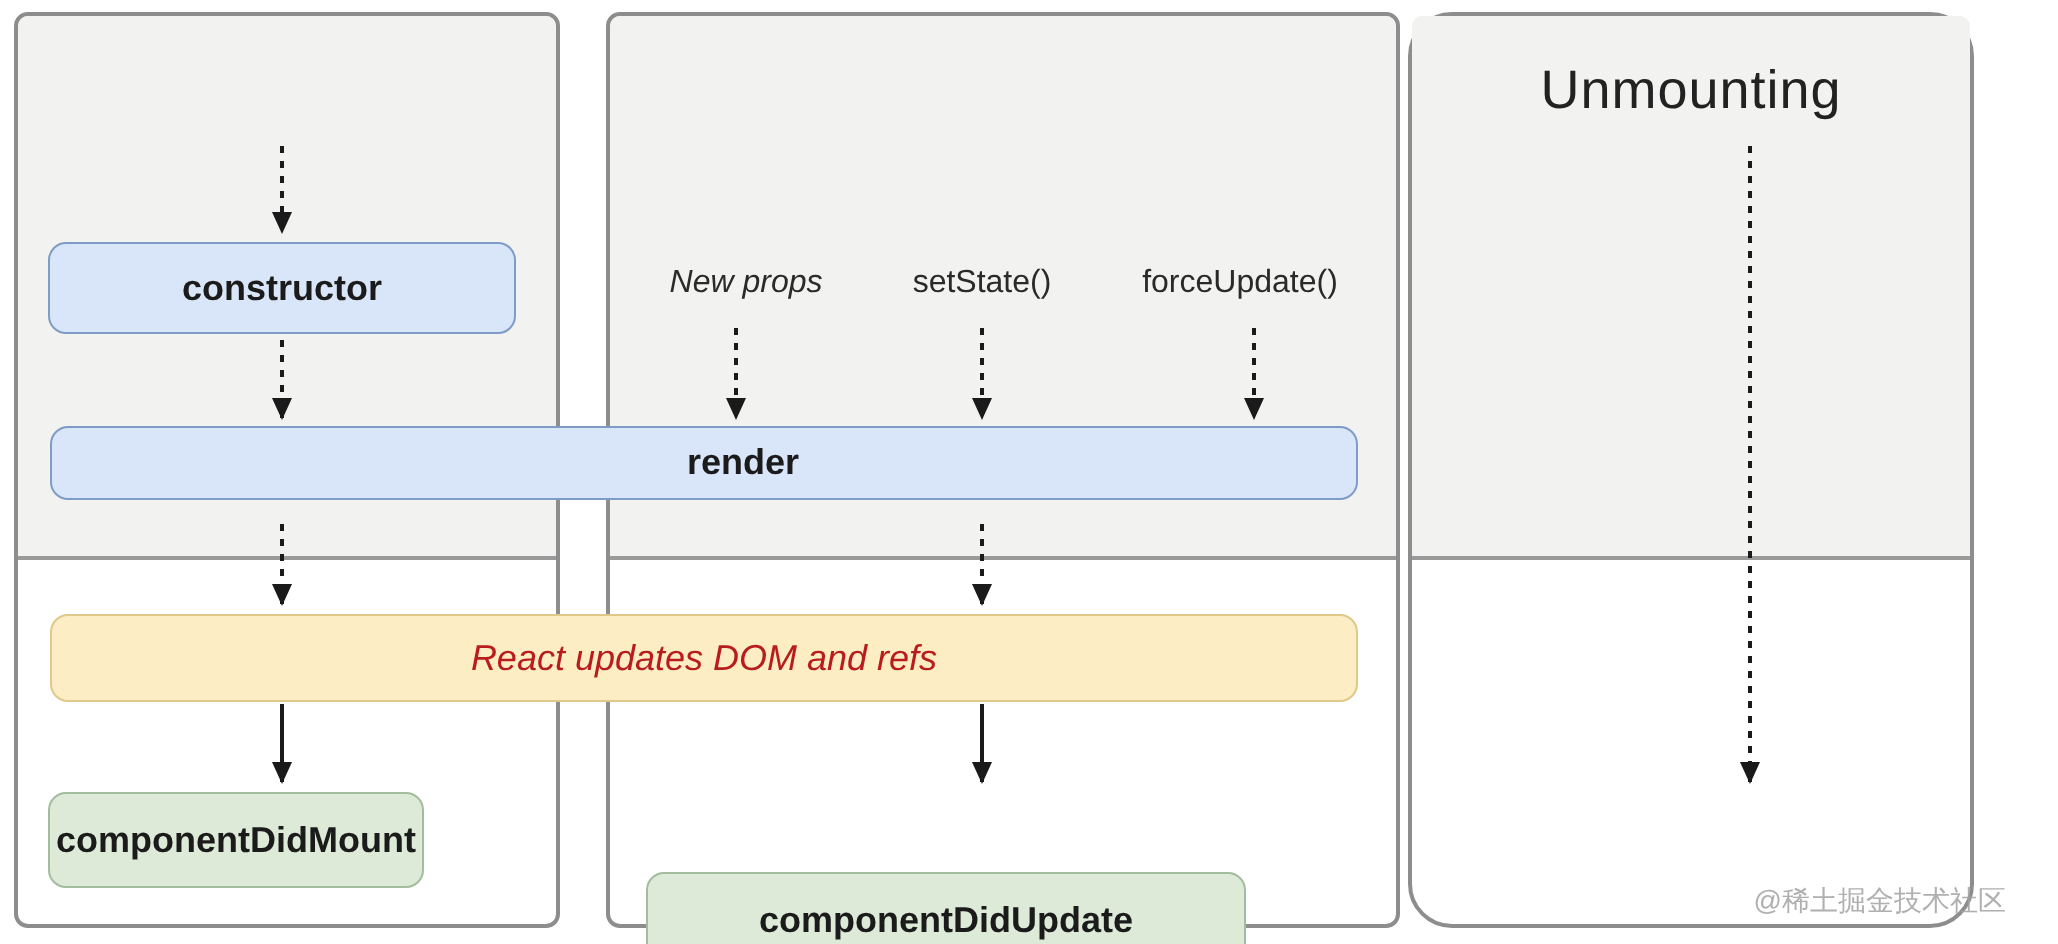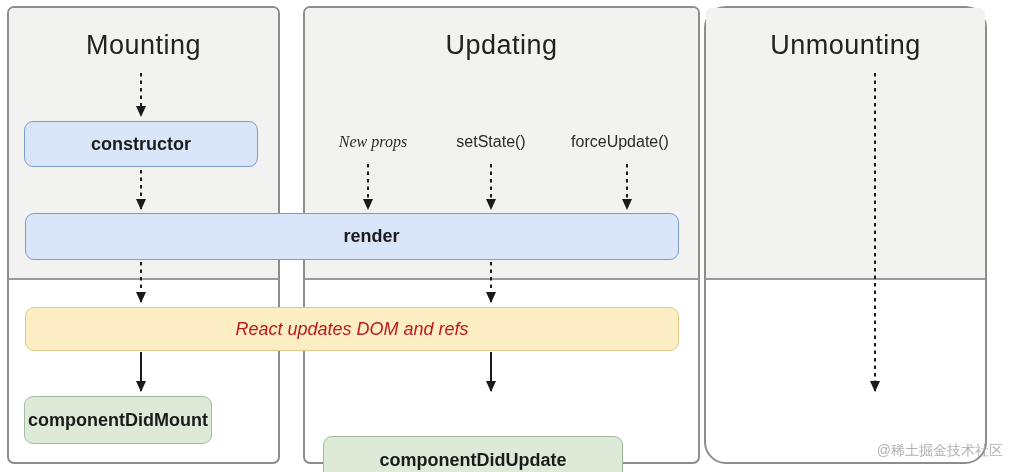--- a/index.html
+++ b/index.html
@@ -61,38 +61,38 @@
     color: #1b1b1b;
     z-index: 3;
     border: 1.5px solid;
   }
   .node.blue   { background: var(--blue-fill);   border-color: var(--blue-border); }
   .node.yellow { background: var(--yellow-fill); border-color: var(--yellow-border);
                  font-weight: 400; font-style: italic; color: #b91c1c; }
   .node.green  { background: var(--green-fill);  border-color: var(--green-border); }
 
   #node-constructor            { left: 24px;  top: 121px; width: 234px; height: 46px; }
-  #node-render                 { left: 25px;  top: 213px; width: 654px; height: 47px; padding-left: 39px; }
+  #node-render                 { left: 25px;  top: 213px; width: 654px; height: 37px; padding-left: 39px; }
   #node-react-updates          { left: 25px;  top: 307px; width: 654px; height: 44px; }
   #node-component-did-mount    { left: 24px;  top: 396px; width: 188px; height: 48px; }
   #node-component-did-update   { left: 323px; top: 396px; width: 300px; height: 48px; margin-top: 40px; }
   #node-component-will-unmount { left: 747px; top: 396px; width: 258px; height: 47px; }
 
   
   .trigger {
     position: absolute;
     top: 133px;
     transform: translateX(-50%);
     font-size: 16px;
     color: #2a2a2a;
     white-space: nowrap;
     z-index: 2;
   }
   .trigger.italic { font-style: italic; }
-  #trigger-new-props    { left: 373px; font-family: Liberation Serif, serif; }
+  #trigger-new-props    { left: 373px; }
   #trigger-set-state    { left: 491px; }
   #trigger-force-update { left: 620px; }
 
   
   #arrow-layer {
     position: absolute;
     left: 0; top: 0;
     width: 1029px;
     height: 472px;
     z-index: 4;
@@ -114,26 +114,24 @@
     margin-top: 21px;
   }
 </style>
 </head>
 <body>
 
 <div id="canvas">
 
   <div class="panel" id="panel-mounting">
     <div class="panel-top"></div>
-    <div class="panel-title">Mounting</div>
   </div>
 
   <div class="panel" id="panel-updating">
     <div class="panel-top"></div>
-    <div class="panel-title">Updating</div>
   </div>
 
   <div class="panel" id="panel-unmounting">
     <div class="panel-top"></div>
     <div class="panel-title">Unmounting</div>
   </div>
 
   <div class="trigger italic" id="trigger-new-props">New props</div>
   <div class="trigger" id="trigger-set-state">setState()</div>
   <div class="trigger" id="trigger-force-update">forceUpdate()</div>

